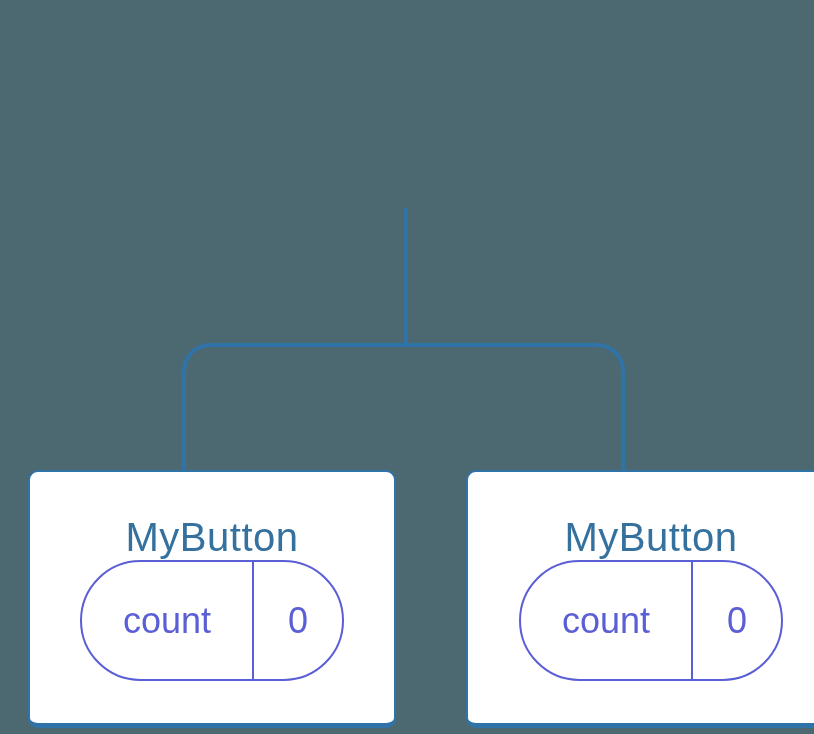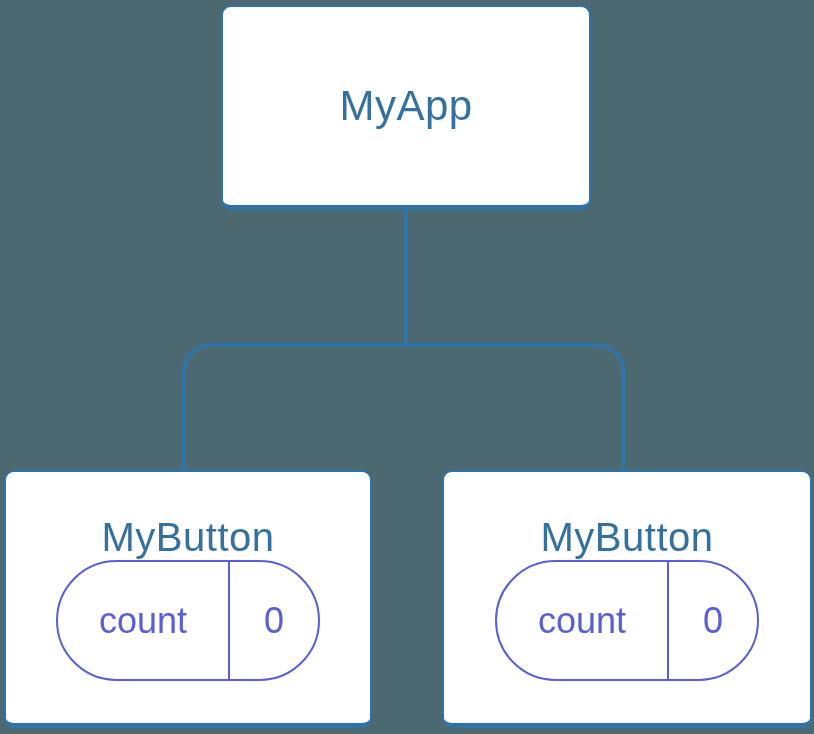--- a/index.html
+++ b/index.html
@@ -56,20 +56,21 @@
     left: 221px;
     top: 5px;
     width: 370px;
     height: 205px;
   }
   .card-root .node-label { font-size: 42px; }
   .card-child {
     top: 470px;
     width: 368px;
     height: 258px;
+    margin-left: 24px;
   }
   .card-child .node-label { font-size: 40px; }
   .card-child-left  { left: 4px; }
   .card-child-right { left: 442px; width: 370px; }
   
   .state-pill {
     box-sizing: border-box;
     width: 264px;
     height: 121px;
     border: 2px solid #5b5fd5;
@@ -94,23 +95,20 @@
   }
 </style>
 </head>
 <body>
 
 <div class="stage">
 
   <div class="stem"></div>
   <div class="bracket"></div>
 
-  <div class="card card-root">
-    <span class="node-label">MyApp</span>
-  </div>
 
   <div class="card card-child card-child-left">
     <span class="node-label">MyButton</span>
     <div class="state-pill">
       <span class="state-key-cell">count</span>
       <span class="state-value-cell">0</span>
     </div>
   </div>
 
   <div class="card card-child card-child-right">

